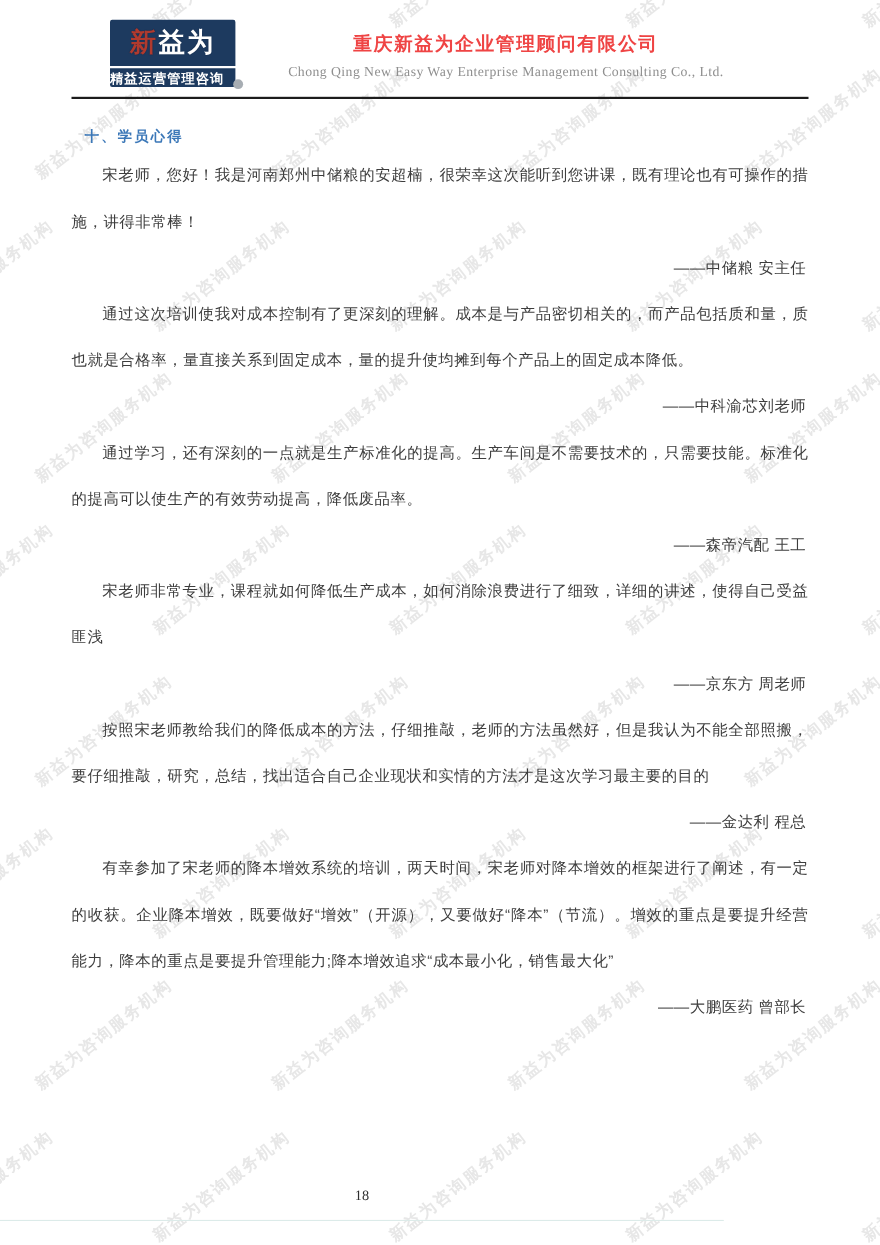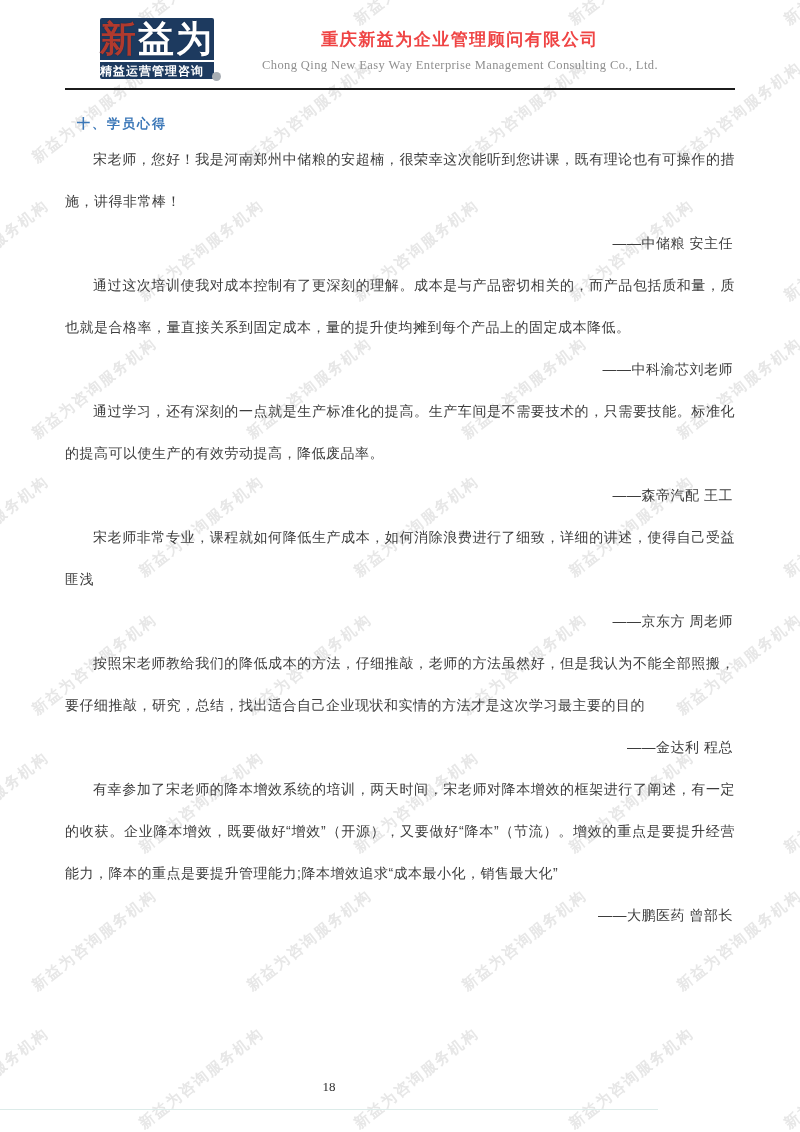--- a/index.html
+++ b/index.html
@@ -44,21 +44,21 @@
   }
   .logo-top {
     background: #1d3a5f;
     height: 42px;
     display: flex;
     align-items: center;
     justify-content: center;
     border-radius: 2px 2px 0 0;
   }
   .logo-title {
-    font-size: 36px;
+    font-size: 24px;
     font-weight: bold;
     letter-spacing: 2px;
     line-height: 1;
     color: #ffffff;
     text-shadow: 0 0 1px #0d2240;
   }
   .logo-title .first-char { color: #b03a2e; }
   .logo-bottom {
     background: #1d3a5f;
     margin-top: 2px;

